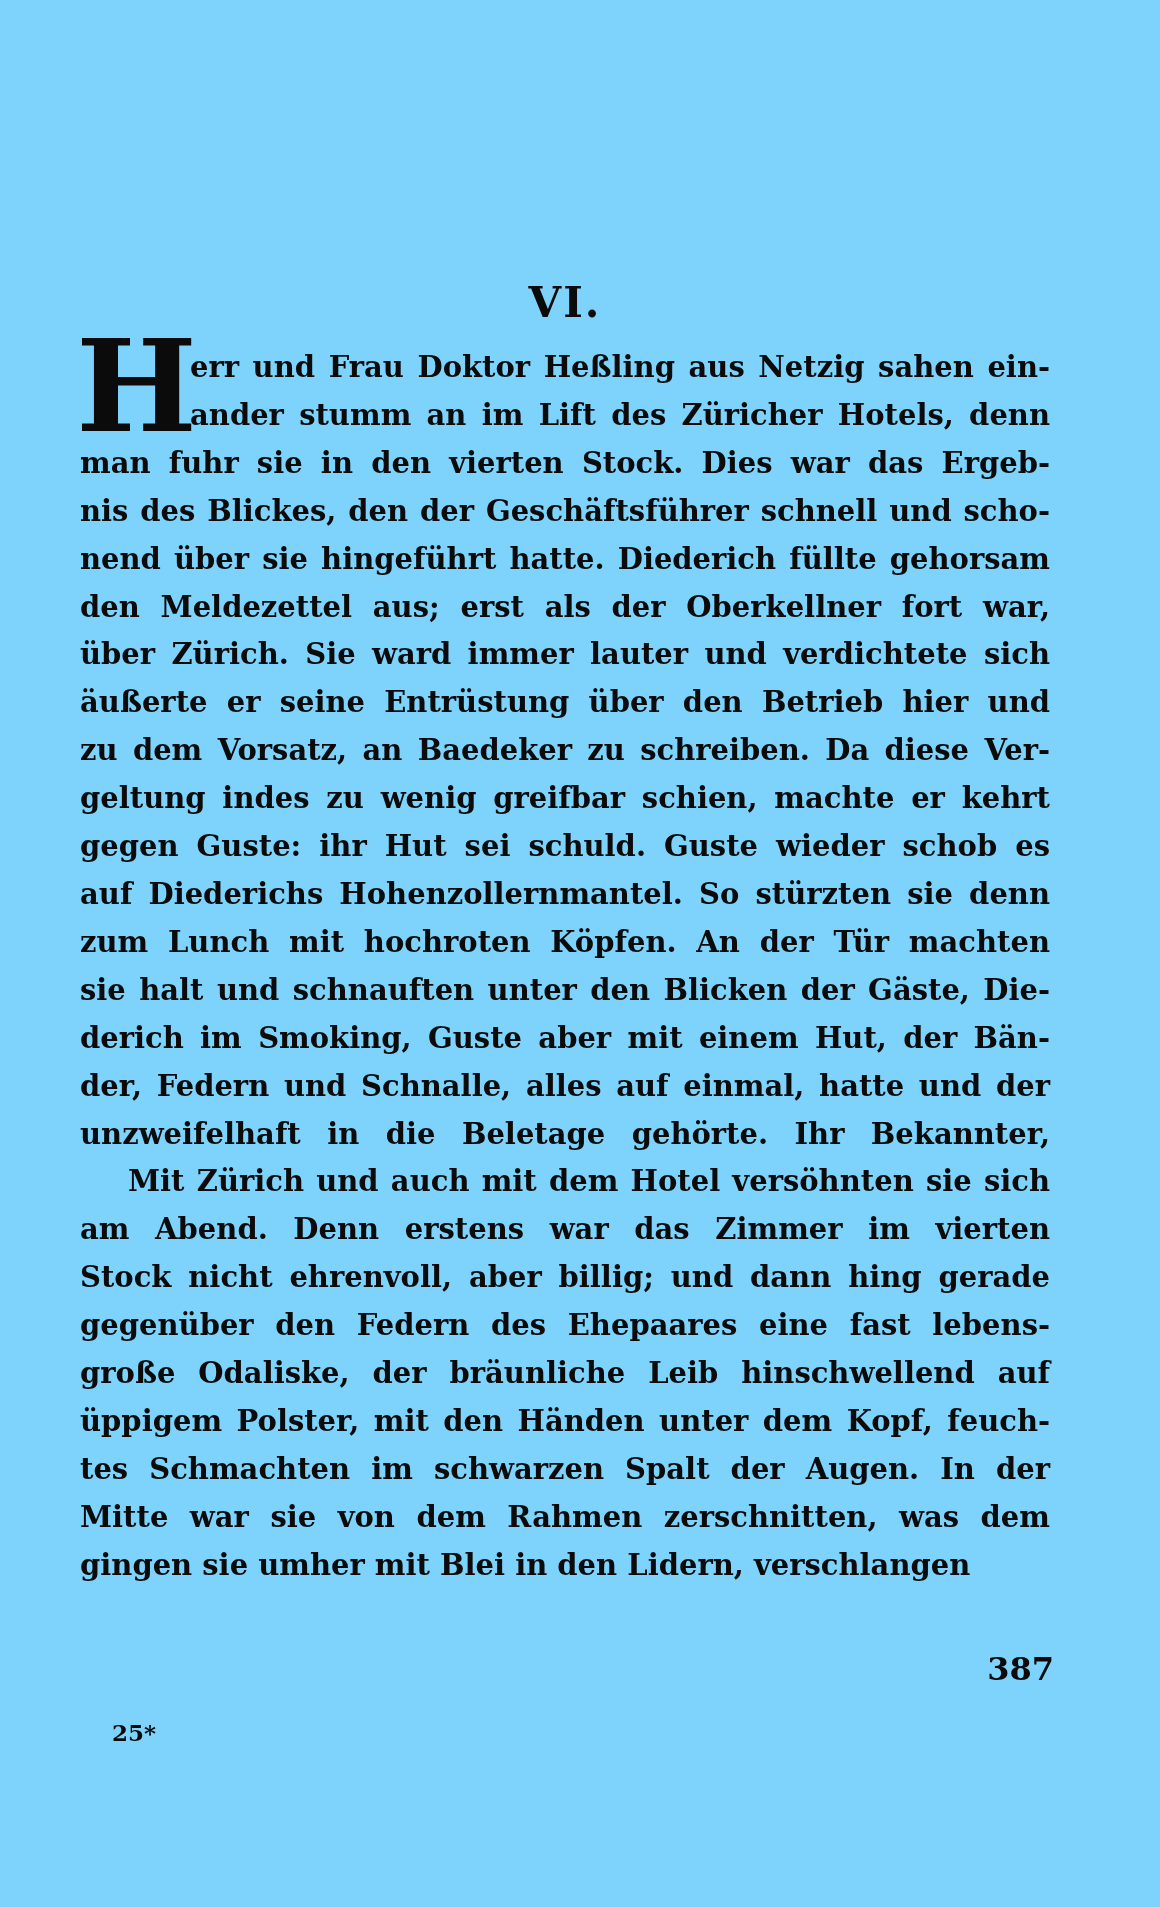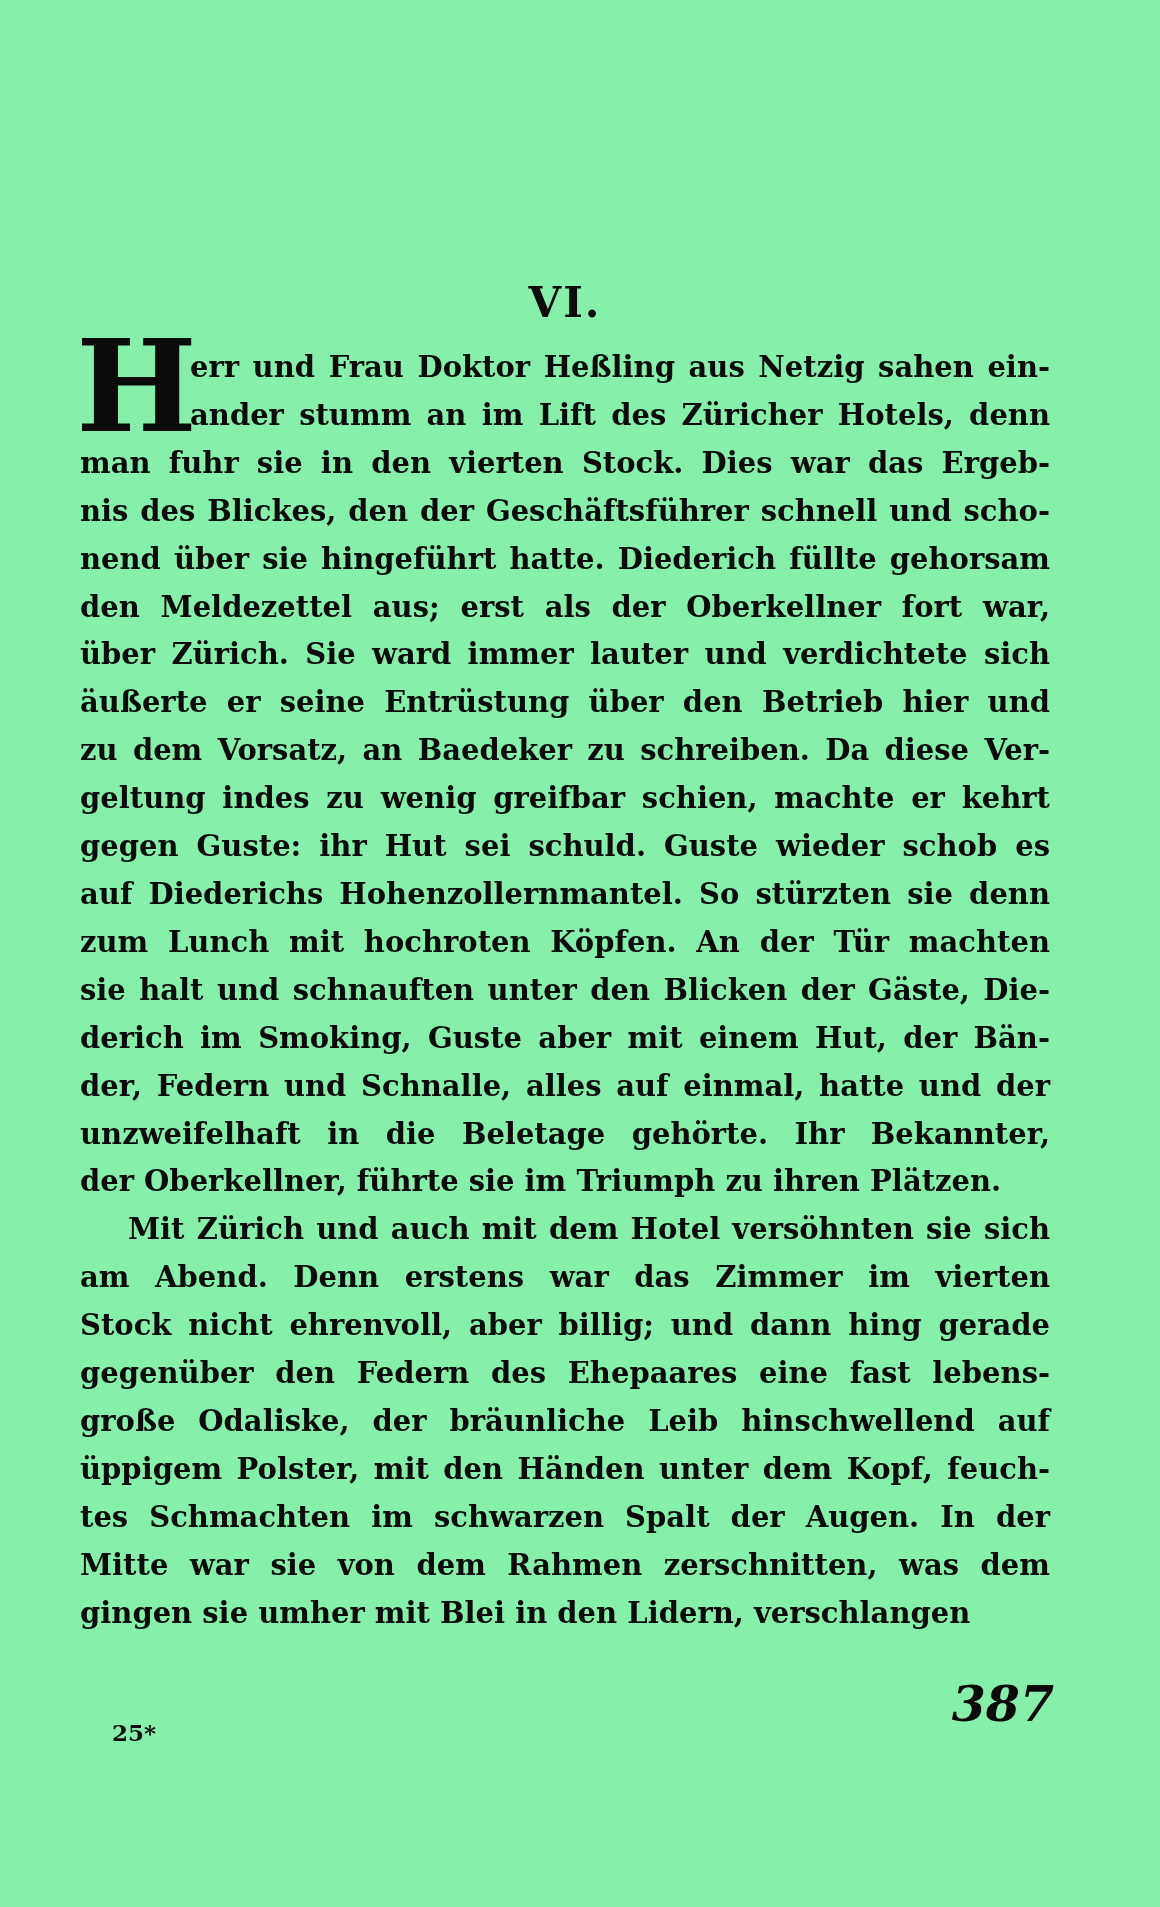--- a/index.html
+++ b/index.html
@@ -5,21 +5,21 @@
   html, body {
     margin: 0;
     padding: 0;
     background: #e8e8e8;
   }
   .page {
     position: relative;
     width: 1160px;
     height: 1907px;
     margin: 0 auto;
-    background: #86efac;
+    background: #7dd3fc;
     color: #0b0b0b;
     font-family: "DejaVu Serif", serif;
     font-weight: 700;
     overflow: hidden;
   }
   .heading {
     position: absolute;
     left: 80px;
     width: 970px;
     top: 282px;
@@ -66,24 +66,23 @@
   .footer-sig {
     position: absolute;
     left: 112px;
     top: 1720px;
     font-size: 23px;
     line-height: 26px;
   }
   .footer-pagenum {
     position: absolute;
     right: 106px;
-    top: 1680px;
-    font-size: 49px;
+    top: 1645px;
+    font-size: 32px;
     line-height: 48px;
-    font-style: italic;
   }
 </style>
 </head>
 <body>
 
 <div class="page">
 
   <div class="heading">VI.</div>
 
   <div class="text-block">
@@ -100,21 +99,20 @@
       <div class="line">äußerte er seine Entrüstung über den Betrieb hier und</div>
       <div class="line">zu dem Vorsatz, an Baedeker zu schreiben. Da diese Ver-</div>
       <div class="line">geltung indes zu wenig greifbar schien, machte er kehrt</div>
       <div class="line">gegen Guste: ihr Hut sei schuld. Guste wieder schob es</div>
       <div class="line">auf Diederichs Hohenzollernmantel. So stürzten sie denn</div>
       <div class="line">zum Lunch mit hochroten Köpfen. An der Tür machten</div>
       <div class="line">sie halt und schnauften unter den Blicken der Gäste, Die-</div>
       <div class="line">derich im Smoking, Guste aber mit einem Hut, der Bän-</div>
       <div class="line">der, Federn und Schnalle, alles auf einmal, hatte und der</div>
       <div class="line">unzweifelhaft in die Beletage gehörte. Ihr Bekannter,</div>
-      <div class="line end">der Oberkellner, führte sie im Triumph zu ihren Plätzen.</div>
     </div>
 
     <div class="para para2">
       <div class="line indent">Mit Zürich und auch mit dem Hotel versöhnten sie sich</div>
       <div class="line">am Abend. Denn erstens war das Zimmer im vierten</div>
       <div class="line">Stock nicht ehrenvoll, aber billig; und dann hing gerade</div>
       <div class="line">gegenüber den Federn des Ehepaares eine fast lebens-</div>
       <div class="line">große Odaliske, der bräunliche Leib hinschwellend auf</div>
       <div class="line">üppigem Polster, mit den Händen unter dem Kopf, feuch-</div>
       <div class="line">tes Schmachten im schwarzen Spalt der Augen. In der</div>

